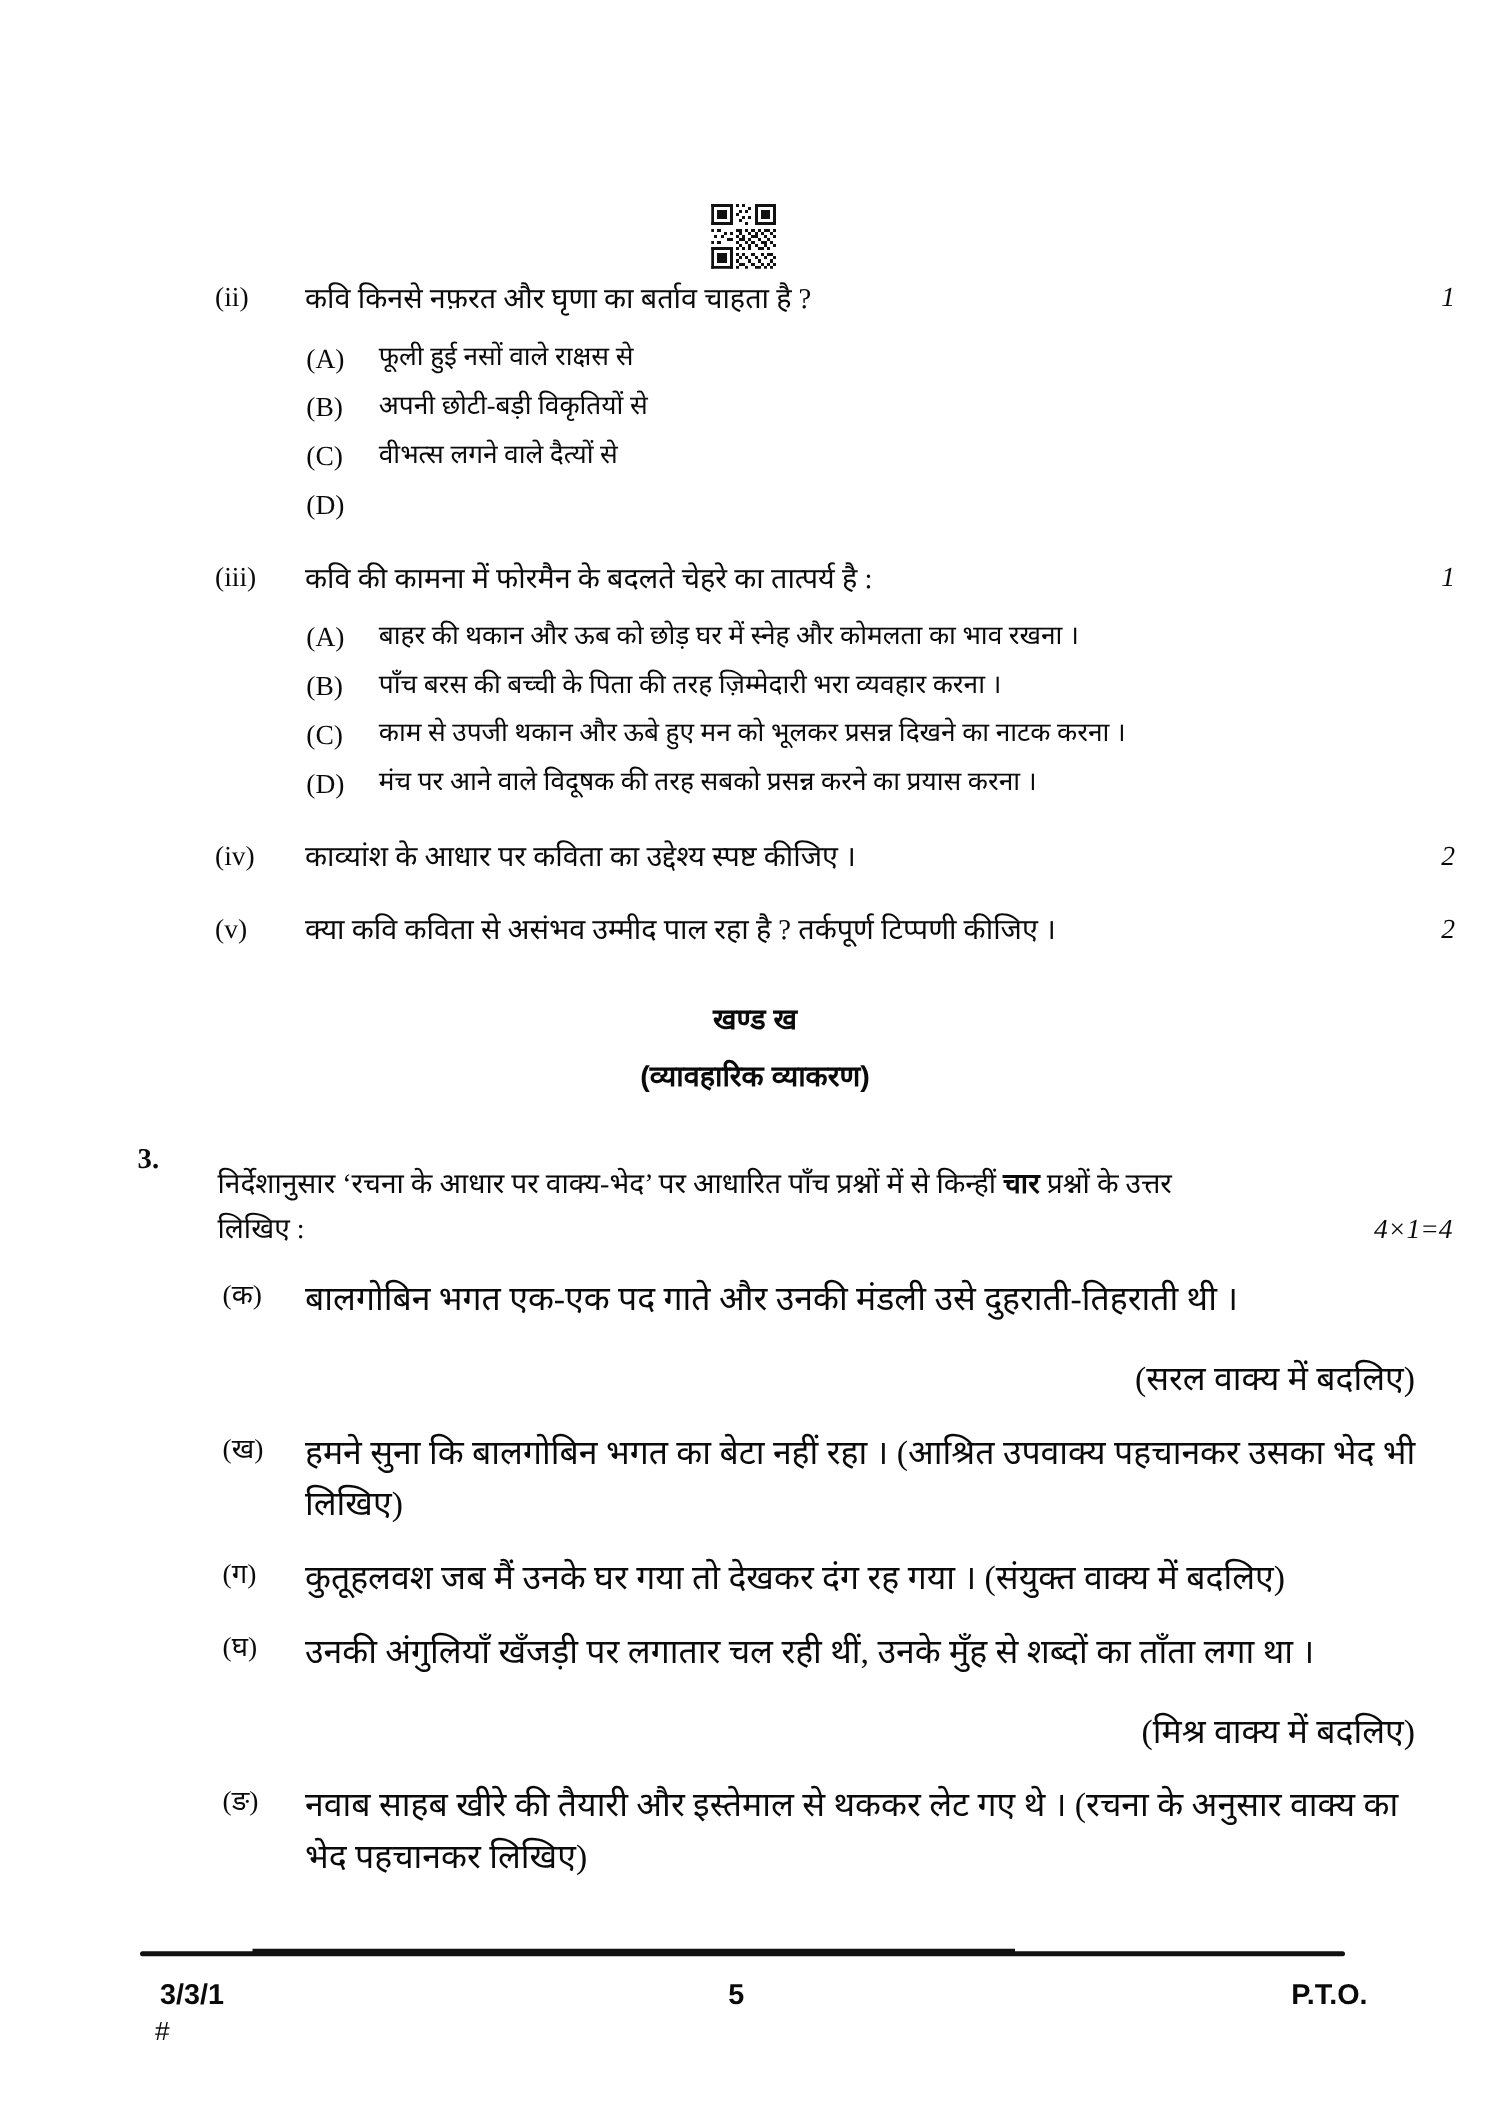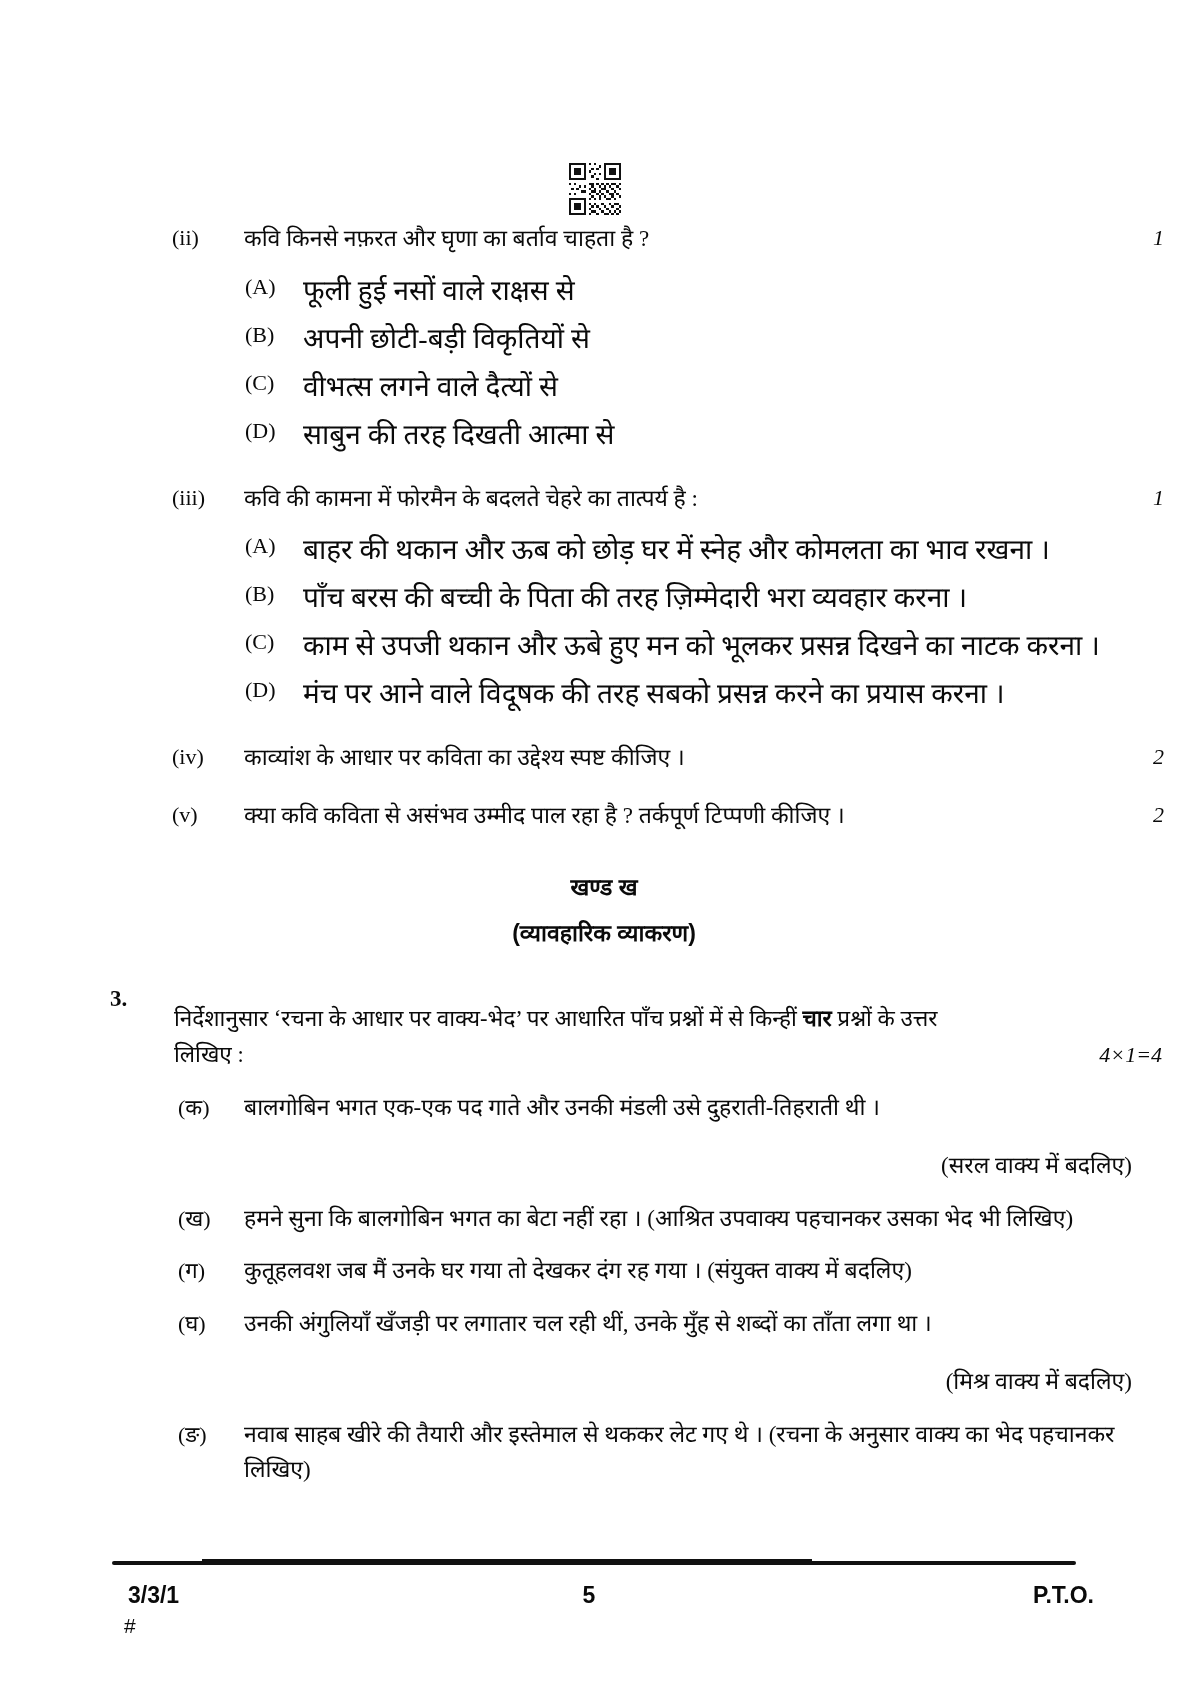--- a/index.html
+++ b/index.html
@@ -81,21 +81,21 @@
   }
   .opt-label {
     flex: 0 0 auto;
     width: 58px;
     margin-left: 245px;
     font-size: 22px;
     line-height: 1.5;
   }
   .opt-text {
     flex: 1 1 auto;
-    font-size: 28px;
+    font-size: 21px;
     line-height: 1.5;
   }
 
   .gap-sm { height: 10px; }
   .gap-md { height: 20px; }
   .gap-lg { height: 34px; }
 
   
   .section-head {
     text-align: center;
@@ -156,21 +156,21 @@
   }
   .sub-label {
     flex: 0 0 auto;
     width: 66px;
     margin-left: 178px;
     font-size: 22px;
     line-height: 1.5;
   }
   .sub-text {
     flex: 1 1 auto;
-    font-size: 23px;
+    font-size: 27px;
     line-height: 1.52;
     padding-right: 40px;
   }
   .hint-right {
     display: block;
     text-align: right;
     margin-top: 23px;
     padding-right: 18px;
   }
 
@@ -351,21 +351,20 @@
     <div class="optrow">
       <div class="opt-label">(B)</div>
       <div class="opt-text">अपनी छोटी-बड़ी विकृतियों से</div>
     </div>
     <div class="optrow">
       <div class="opt-label">(C)</div>
       <div class="opt-text">वीभत्स लगने वाले दैत्यों से</div>
     </div>
     <div class="optrow">
       <div class="opt-label">(D)</div>
-      <div class="opt-text">साबुन की तरह दिखती आत्मा से</div>
     </div>
 
     <div class="gap-md"></div>
 
     <div class="qrow">
       <div class="marker qnum-roman">(iii)</div>
       <div class="qtext">कवि की कामना में फोरमैन के बदलते चेहरे का तात्पर्य है :</div>
       <div class="marks">1</div>
     </div>
     <div class="gap-sm"></div>

